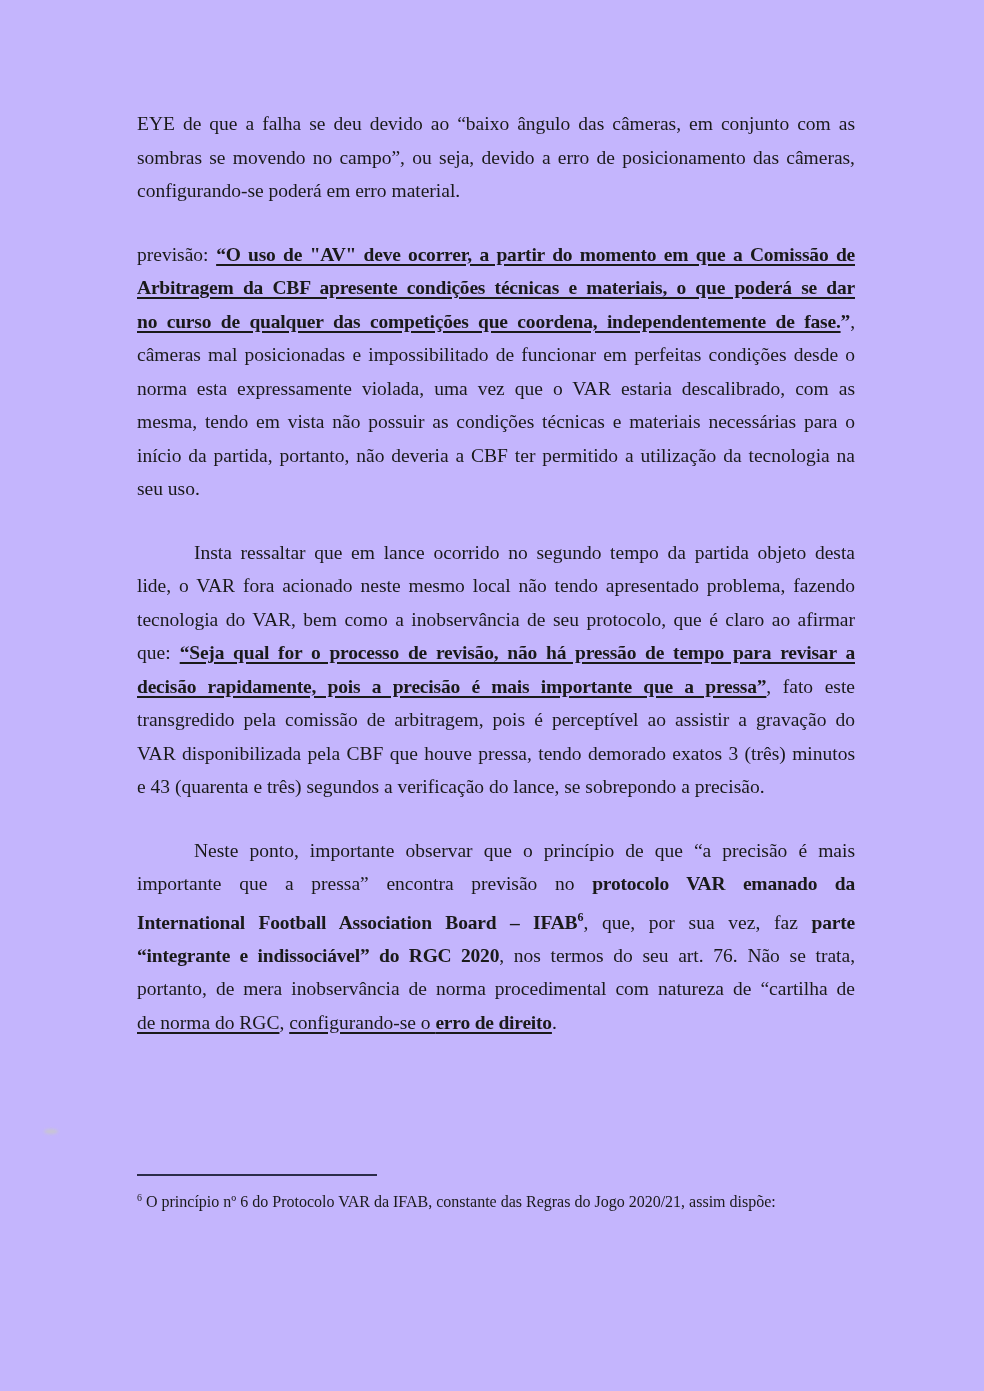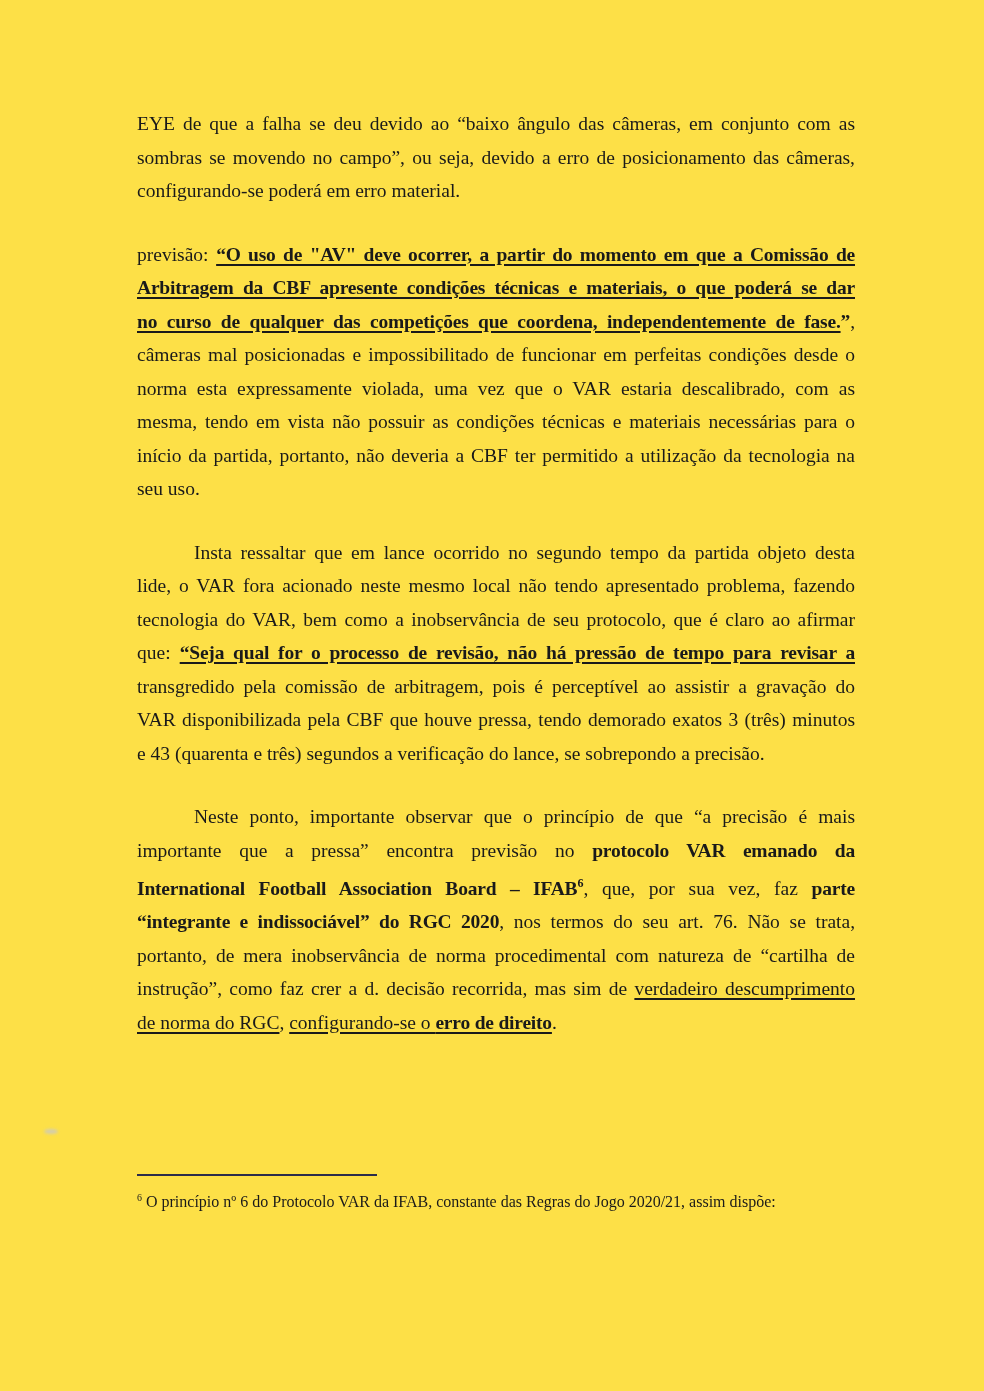--- a/index.html
+++ b/index.html
@@ -4,21 +4,21 @@
 <style>
   html, body { margin: 0; padding: 0; }
   body {
     width: 984px; height: 1391px;
     background: #ffffff;
     position: relative;
     overflow: hidden;
     font-family: "Liberation Serif", "DejaVu Serif", serif;
     color: #1a1a1a;
   }
-  .page { position: absolute; inset: 0; background: #fde047; }
+  .page { position: absolute; inset: 0; background: #c4b5fd; }
 
   .body-text {
     position: absolute;
     left: 137px; top: 107px; width: 718px;
     font-size: 19.5px;
     line-height: 33.5px;
   }
   .paragraph { margin: 0 0 30px 0; }
   .paragraph:last-child { margin-bottom: 0; }
 
@@ -87,31 +87,31 @@
         <div class="line"><span class="seg-p">norma esta expressamente violada, uma vez que o VAR estaria descalibrado, com as</span></div>
         <div class="line"><span class="seg-p">mesma, tendo em vista não possuir as condições técnicas e materiais necessárias para o</span></div>
         <div class="line"><span class="seg-p">início da partida, portanto, não deveria a CBF ter permitido a utilização da tecnologia na</span></div>
         <div class="line last"><span class="seg-p">seu uso.</span></div>
       </div>
       <div class="paragraph">
         <div class="line indent"><span class="seg-p">Insta ressaltar que em lance ocorrido no segundo tempo da partida objeto desta</span></div>
         <div class="line"><span class="seg-p">lide, o VAR fora acionado neste mesmo local não tendo apresentado problema, fazendo</span></div>
         <div class="line"><span class="seg-p">tecnologia do VAR, bem como a inobservância de seu protocolo, que é claro ao afirmar</span></div>
         <div class="line"><span class="seg-p">que: </span><span class="seg-bu">“Seja qual for o processo de revisão, não há pressão de tempo para revisar a</span></div>
+        <div class="line"><span class="seg-bu">decisão rapidamente, pois a precisão é mais importante que a pressa”</span><span class="seg-p">, fato este</span></div>
         <div class="line"><span class="seg-p">transgredido pela comissão de arbitragem, pois é perceptível ao assistir a gravação do</span></div>
         <div class="line"><span class="seg-p">VAR disponibilizada pela CBF que houve pressa, tendo demorado exatos 3 (três) minutos</span></div>
         <div class="line last"><span class="seg-p">e 43 (quarenta e três) segundos a verificação do lance, se sobrepondo a precisão.</span></div>
       </div>
       <div class="paragraph">
         <div class="line indent"><span class="seg-p">Neste ponto, importante observar que o princípio de que “a precisão é mais</span></div>
         <div class="line"><span class="seg-p">importante que a pressa” encontra previsão no </span><span class="seg-b">protocolo VAR emanado da</span></div>
         <div class="line"><span class="seg-b">International Football Association Board – IFAB</span><span class="seg-bsup">6</span><span class="seg-p">, que, por sua vez, faz </span><span class="seg-b">parte</span></div>
         <div class="line"><span class="seg-b">“integrante e indissociável” do RGC 2020</span><span class="seg-p">, nos termos do seu art. 76.  Não se trata,</span></div>
         <div class="line"><span class="seg-p">portanto, de mera inobservância de norma procedimental com natureza de “cartilha de</span></div>
-        <div class="line"><span class="seg-p">instrução”, como faz crer a d. decisão recorrida, mas sim de </span><span class="seg-u">verdadeiro descumprimento</span></div>
         <div class="line last"><span class="seg-u">de norma do RGC</span><span class="seg-p">, </span><span class="seg-u">configurando-se o </span><span class="seg-bu">erro de direito</span><span class="seg-p">.</span></div>
       </div>
     </div>
   <div class="artifact"></div>
   <div class="footnote">
     <div class="fn-rule"></div>
     <div id="footnote-lines">
         <div class="line last fn-line"><span class="seg-sup">6</span><span class="seg-p"> O princípio nº 6 do Protocolo VAR da IFAB, constante das Regras do Jogo 2020/21, assim dispõe:</span></div>
       </div>
   </div>

